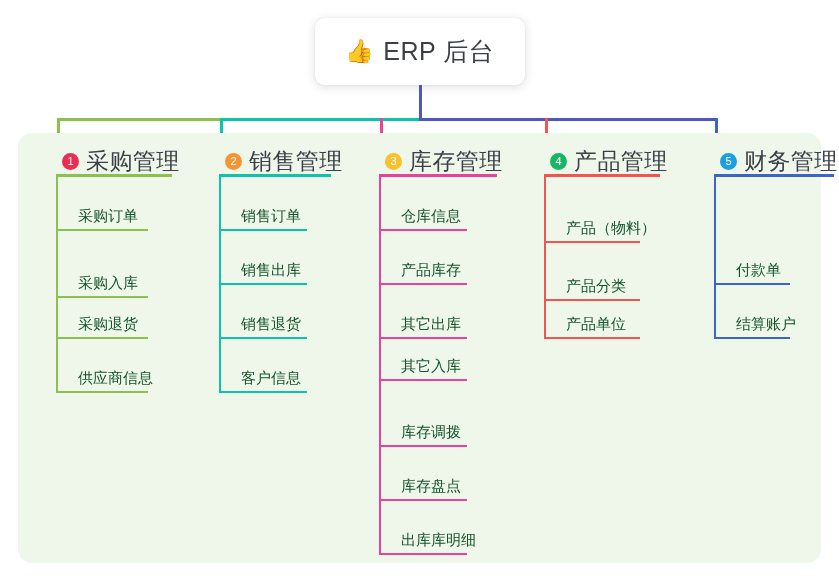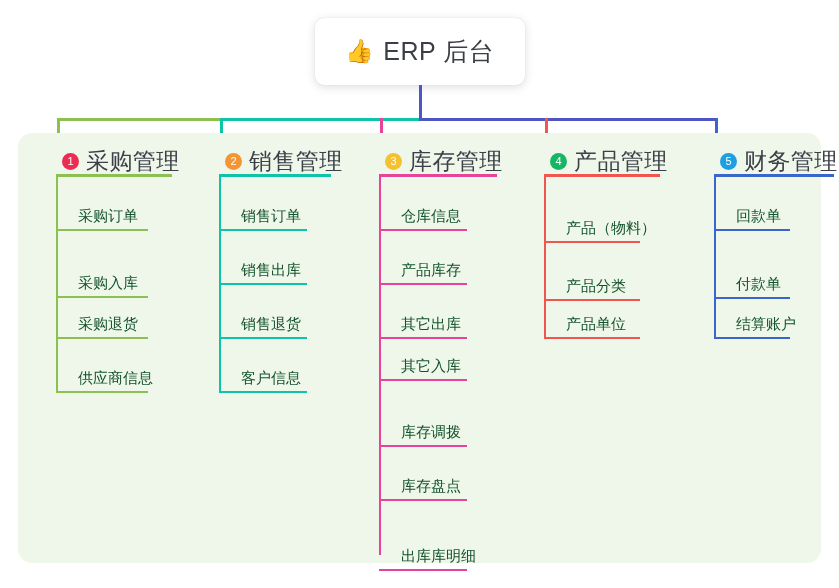--- a/index.html
+++ b/index.html
@@ -153,21 +153,21 @@
             <div class="leaf-rule" style="width: 88px; background: rgb(232, 67, 154);"></div>
           </div>
           <div class="leaf" style="top: 260px; width: 88px; height: 54px;">
             <span class="leaf-label">库存调拨</span>
             <div class="leaf-rule" style="width: 88px; background: rgb(232, 67, 154);"></div>
           </div>
           <div class="leaf" style="top: 314px; width: 88px; height: 54px;">
             <span class="leaf-label">库存盘点</span>
             <div class="leaf-rule" style="width: 88px; background: rgb(232, 67, 154);"></div>
           </div>
-          <div class="leaf" style="top: 368px; width: 88px; height: 70px;">
+          <div class="leaf" style="top: 368px; width: 88px; height: 54px;">
             <span class="leaf-label">出库库明细</span>
             <div class="leaf-rule" style="width: 88px; background: rgb(232, 67, 154);"></div>
           </div>
         </div>
         <div class="col" style="left: 510px; width: 152px; height: 430px;">
           <div class="col-head">
             <span class="badge" style="background: rgb(22, 182, 99);">4</span>
             <span class="col-title">产品管理</span>
           </div>
           <div class="title-rule" style="width: 116px; background: rgb(240, 85, 79);"></div>
@@ -185,25 +185,21 @@
             <div class="leaf-rule" style="width: 96px; background: rgb(240, 85, 79);"></div>
           </div>
         </div>
         <div class="col" style="left: 680px; width: 140px; height: 430px;">
           <div class="col-head">
             <span class="badge" style="background: rgb(30, 159, 224);">5</span>
             <span class="col-title">财务管理</span>
           </div>
           <div class="title-rule" style="width: 120px; background: rgb(58, 102, 204);"></div>
           <div class="spine" style="height: 163px; background: rgb(58, 102, 204);"></div>
-          <div class="leaf" style="top: 44px; width: 76px; height: 54px;">
-            <span class="leaf-label">回款单</span>
-            <div class="leaf-rule" style="width: 76px; background: rgb(58, 102, 204);"></div>
-          </div>
-          <div class="leaf" style="top: 112px; width: 76px; height: 54px; padding-left: 42px;">
+          <div class="leaf" style="top: 98px; width: 76px; height: 54px; padding-left: 42px;">
             <span class="leaf-label">付款单</span>
             <div class="leaf-rule" style="width: 76px; background: rgb(58, 102, 204);"></div>
           </div>
           <div class="leaf" style="top: 152px; width: 76px; height: 54px;">
             <span class="leaf-label">结算账户</span>
             <div class="leaf-rule" style="width: 76px; background: rgb(58, 102, 204);"></div>
           </div>
         </div>
       </div>
   </div>

